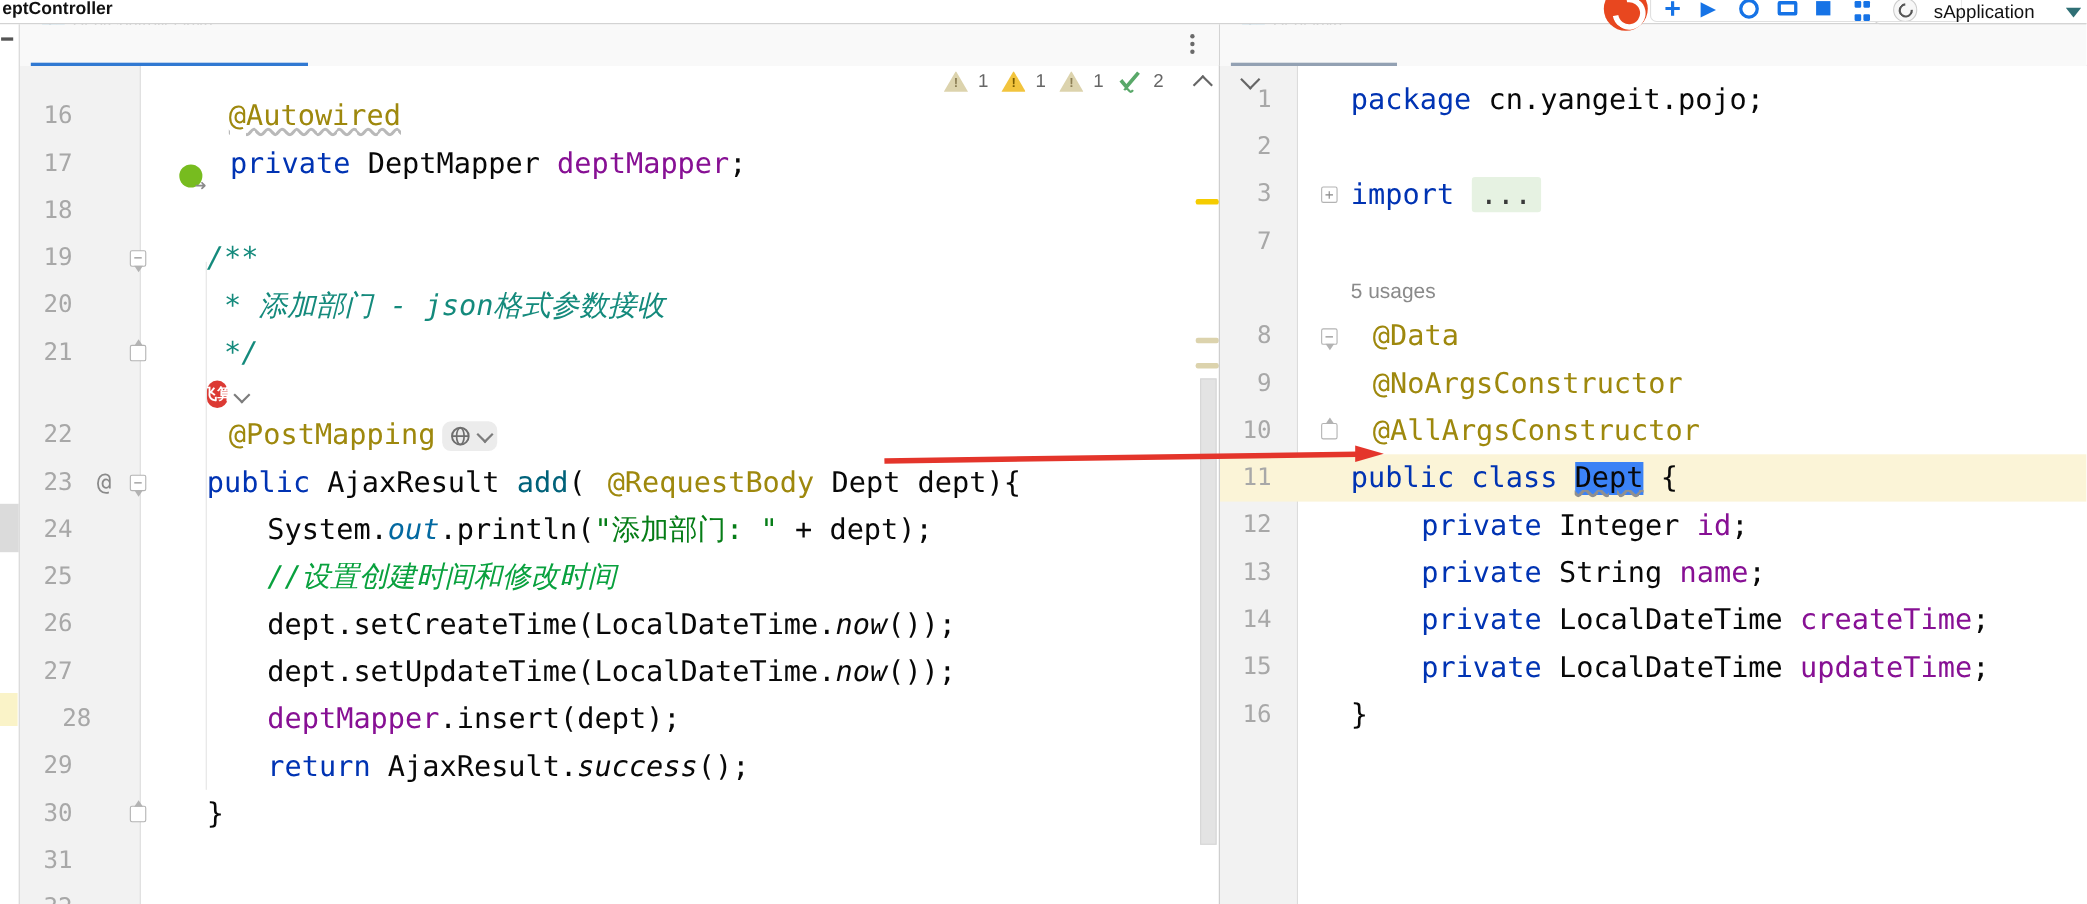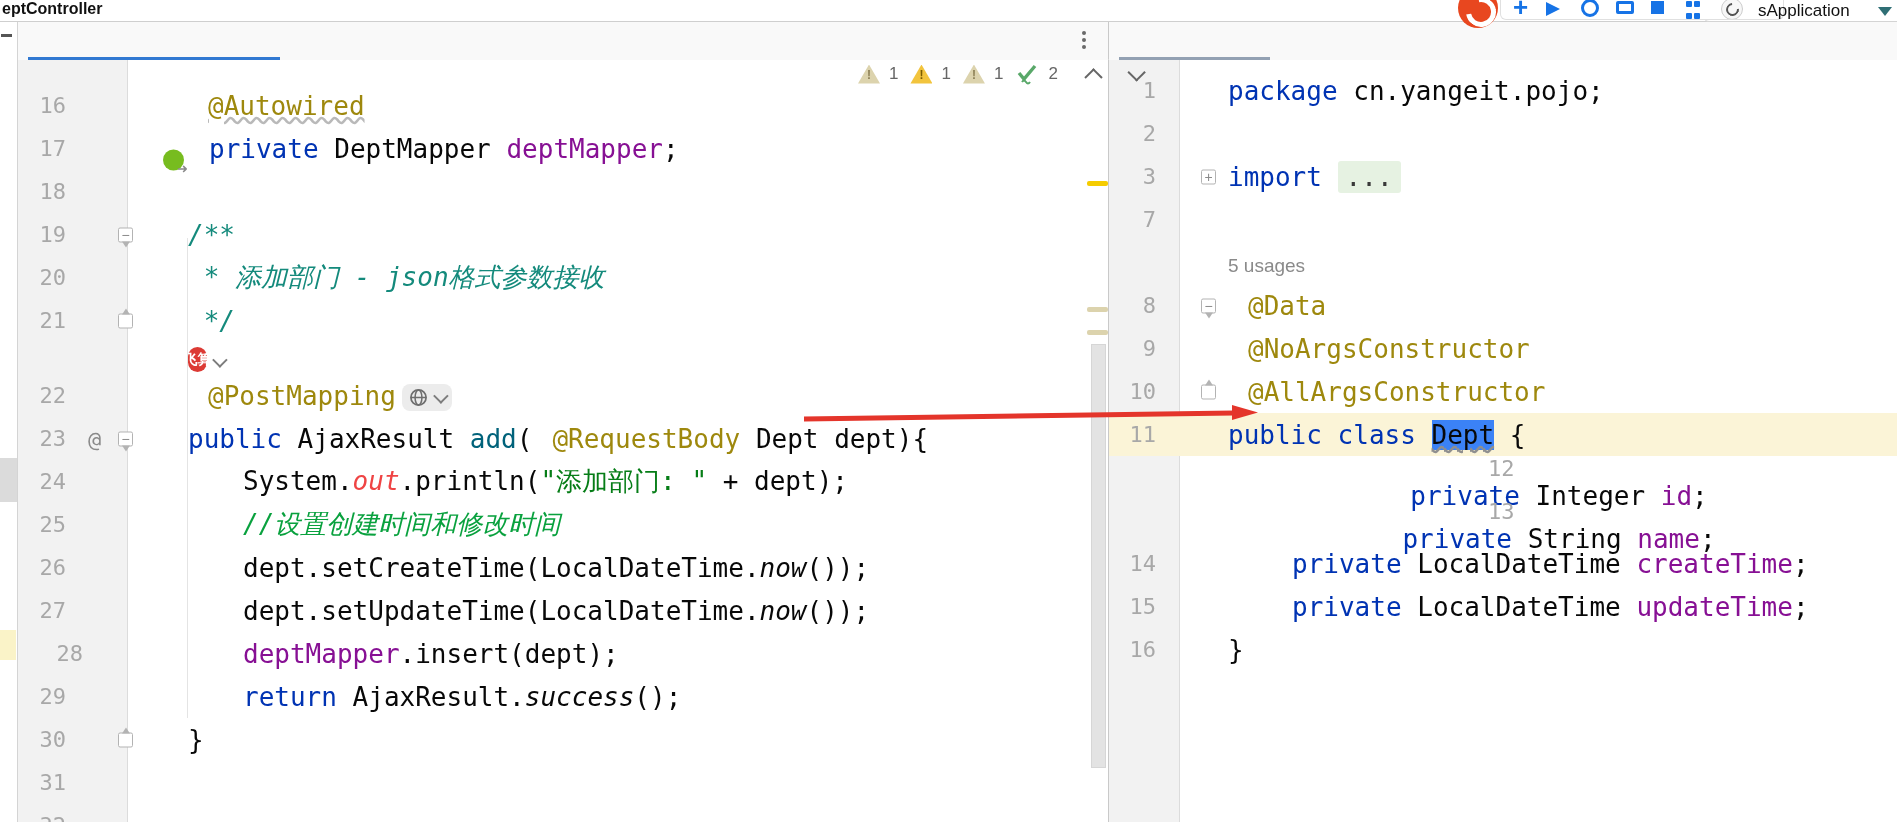--- a/index.html
+++ b/index.html
@@ -66,21 +66,21 @@
        font-family:"DejaVu Sans Mono",monospace;font-size:22px;color:#A8A8A8;}
   .codecell{flex:none;white-space:pre;font-family:"DejaVu Sans Mono",monospace;font-size:26px;color:#080808;}
   .tk-k{color:#0033B3;}
   .tk-p{color:#080808;}
   .tk-an{color:#9E880D;margin-left:20px;}
   .tk-f{color:#871094;}
   .tk-s{color:#067D17;}
   .tk-c{color:#09A13E;font-style:italic;}
   .tk-d{color:#148A7C;font-style:italic;}
   .tk-m{color:#00627A;}
-  .tk-si{color:#ef4444;font-style:italic;}
+  .tk-si{color:#0369a1;font-style:italic;}
   .tk-it{font-style:italic;color:#080808;}
   .tk-sel{background:#3b82f6;text-decoration:underline;text-decoration-style:wavy;
           text-decoration-color:#8f8f8f;}
   .wavy{text-decoration:underline;text-decoration-style:wavy;text-decoration-color:#b9b9b9;}
   .foldchip{background:#E6F2E2;color:#3a3a3a;padding:1px 8px;border-radius:3px;}
   .hint{font-family:"Liberation Sans",sans-serif;font-size:19px;color:#8A8A8A;}
 
   
   .fsbadge{display:inline-flex;align-items:center;justify-content:center;width:19px;height:25px;
        background:#DC3A34;color:#fff;border-radius:11px;font-family:"Liberation Sans",sans-serif;
@@ -317,25 +317,25 @@
       </div>
       <div class="row" style="height: 43px;">
         <span class="gcell" style="width: 71px; padding-right: 24px;">10</span>
         <span class="gi fold up" style="left: 92px;"></span>
         <span class="codecell" style="padding-left: 48px;"><span class="tk-an">@AllArgsConstructor</span></span>
       </div>
       <div class="row hl" style="height: 43px;">
         <span class="gcell" style="width: 71px; padding-right: 24px;">11</span>
         <span class="codecell" style="padding-left: 48px;"><span class="tk-k">public class </span><span class="tk-sel">Dept</span><span class="tk-p"> {</span></span>
       </div>
-      <div class="row" style="height: 43px; flex-direction: column;">
+      <div class="row" style="height: 43px;">
         <span class="gcell" style="width: 71px; padding-right: 24px;">12</span>
         <span class="codecell" style="padding-left: 112px;"><span class="tk-k">private </span><span class="tk-p">Integer </span><span class="tk-f">id</span><span class="tk-p">;</span></span>
       </div>
-      <div class="row" style="height: 43px; flex-direction: column;">
+      <div class="row" style="height: 43px;">
         <span class="gcell" style="width: 71px; padding-right: 24px;">13</span>
         <span class="codecell" style="padding-left: 112px;"><span class="tk-k">private </span><span class="tk-p">String </span><span class="tk-f">name</span><span class="tk-p">;</span></span>
       </div>
       <div class="row" style="height: 43px;">
         <span class="gcell" style="width: 71px; padding-right: 24px;">14</span>
         <span class="codecell" style="padding-left: 112px;"><span class="tk-k">private </span><span class="tk-p">LocalDateTime </span><span class="tk-f">createTime</span><span class="tk-p">;</span></span>
       </div>
       <div class="row" style="height: 43px;">
         <span class="gcell" style="width: 71px; padding-right: 24px;">15</span>
         <span class="codecell" style="padding-left: 112px;"><span class="tk-k">private </span><span class="tk-p">LocalDateTime </span><span class="tk-f">updateTime</span><span class="tk-p">;</span></span>

